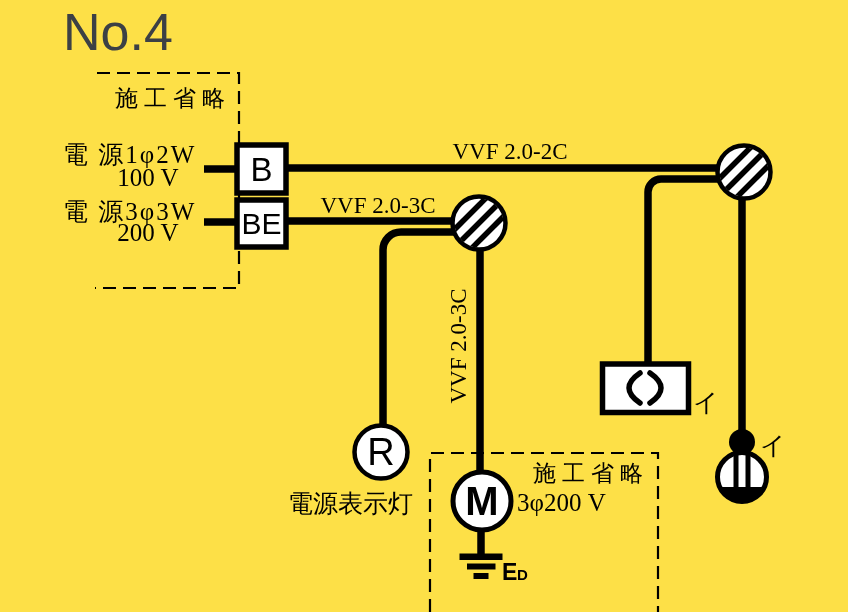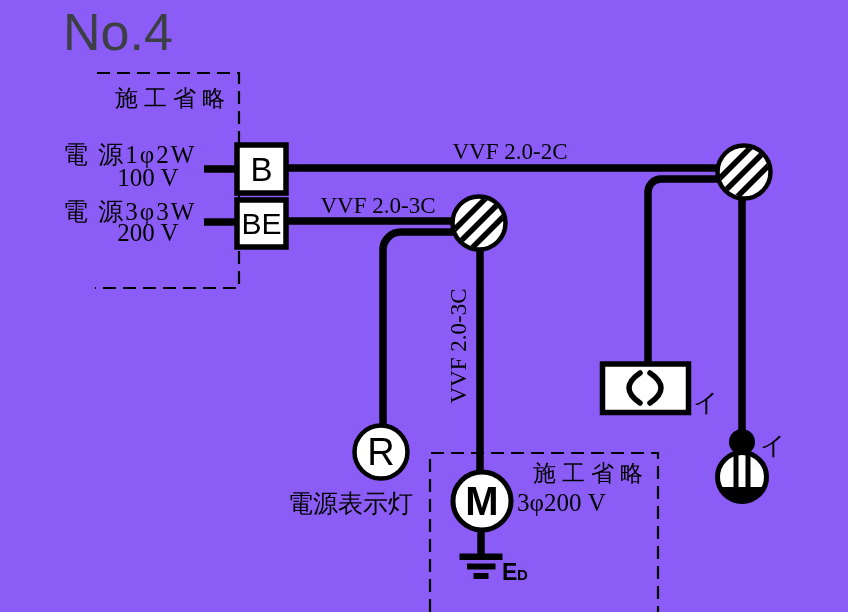--- a/index.html
+++ b/index.html
@@ -4,21 +4,21 @@
 <style>
   html, body {
     margin: 0; padding: 0;
     background: #ffffff;
     width: 848px; height: 612px;
     overflow: hidden;
   }
   #stage {
     position: relative;
     width: 848px; height: 612px;
-    background: #8b5cf6;
+    background: #fde047;
   }
   svg { display: block; }
   .t-serif {
     font-family: "Liberation Serif", "DejaVu Serif", serif;
     fill: #000000;
   }
   .t-sans {
     font-family: "Liberation Sans", "DejaVu Sans", sans-serif;
     fill: #000000;
   }

